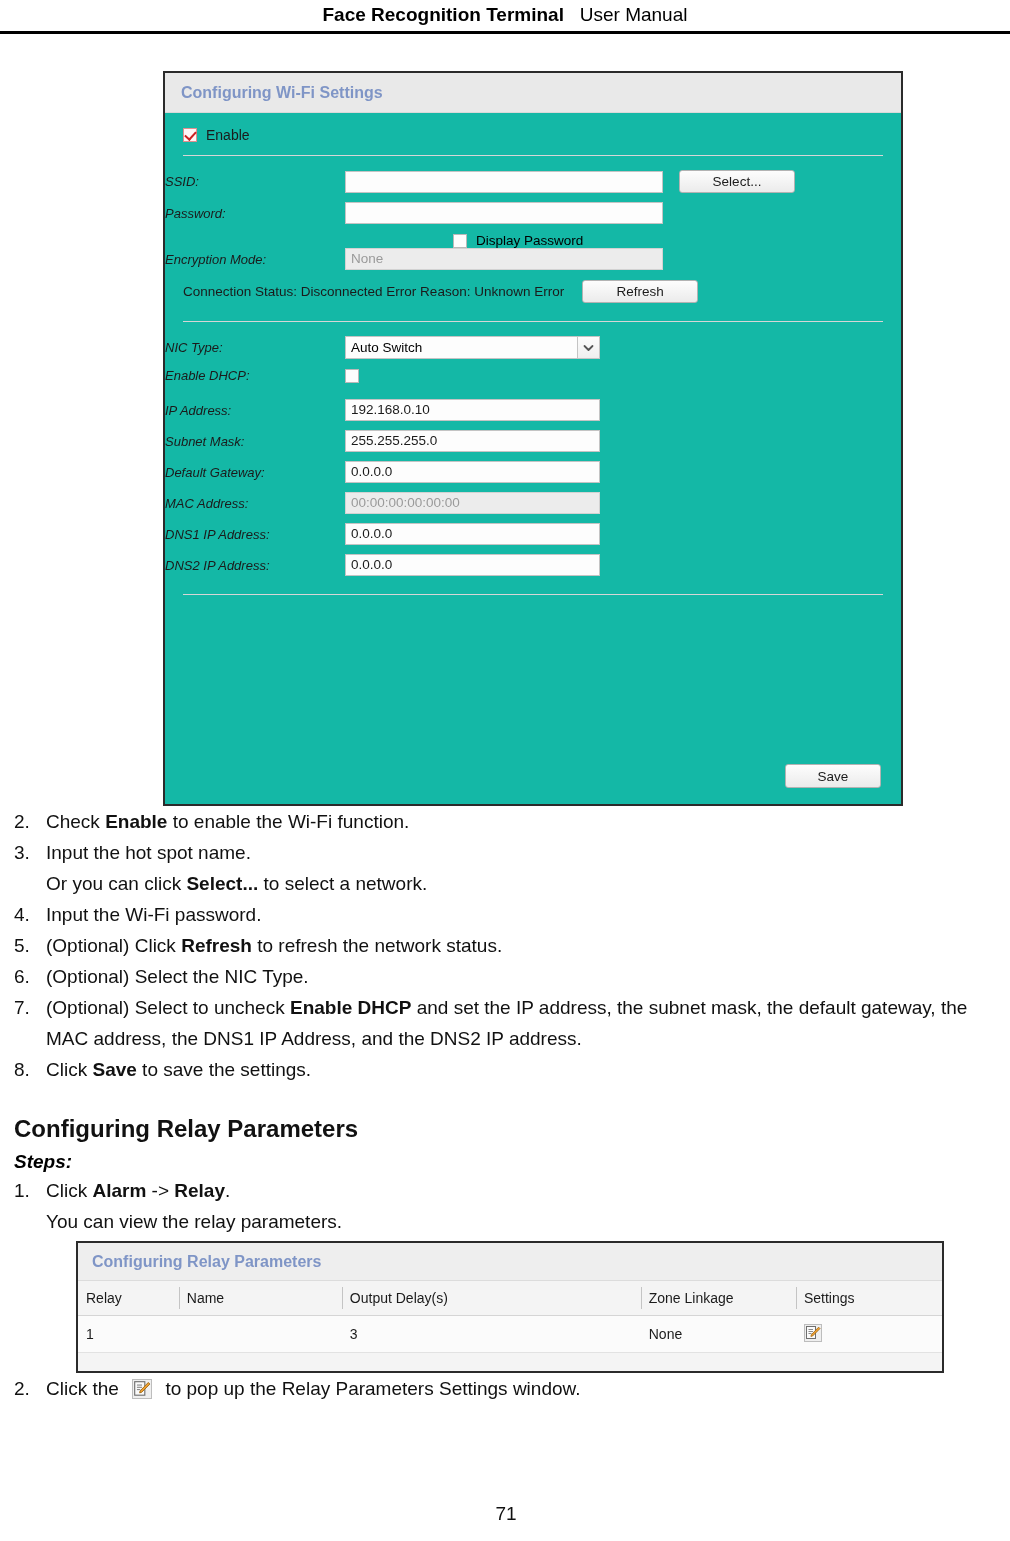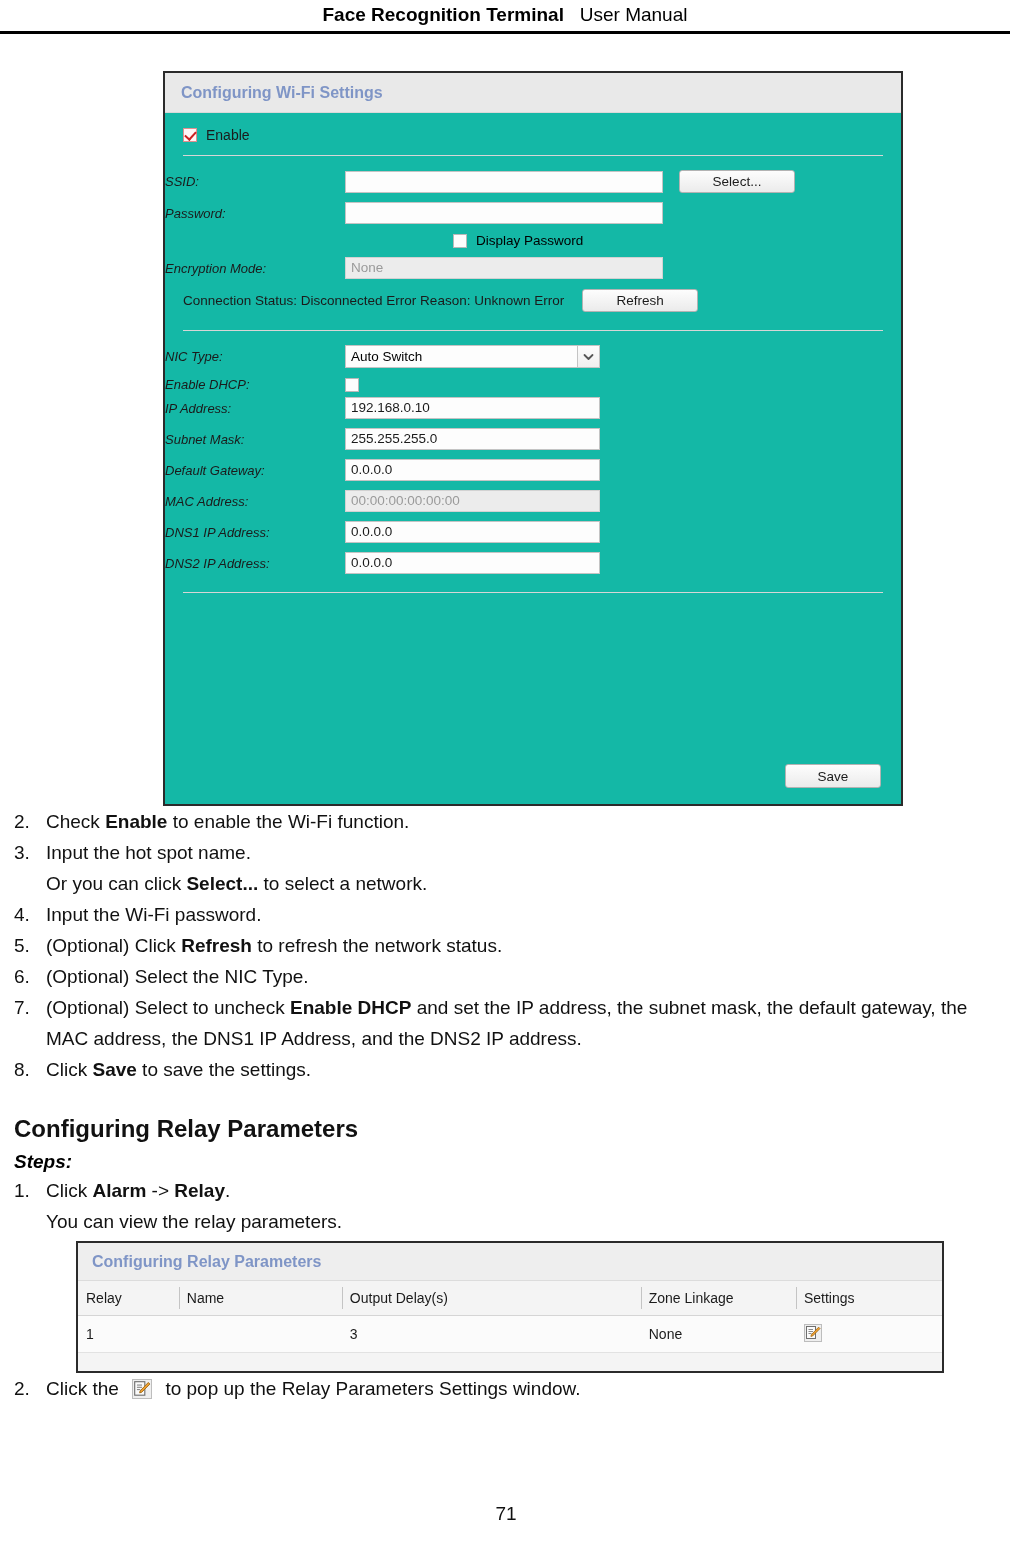--- a/index.html
+++ b/index.html
@@ -161,21 +161,20 @@
     align-items: center;
     justify-content: center;
     box-sizing: border-box;
   }
   .btn-select { margin-left: 16px; }
   .btn-refresh { margin-left: 18px; }
 
   .subcheck-row {
     display: flex;
     align-items: center;
-    margin-bottom: 9px;
     padding-left: 288px;
   }
   .subcheck-label {
     margin-left: 9px;
     font-size: 13.5px;
   }
 
   .status-row {
     display: flex;
     align-items: center;
@@ -215,21 +214,21 @@
     background: linear-gradient(#fcfcfc, #efefef);
     display: flex;
     align-items: center;
     justify-content: center;
   }
   .select-arrow svg { display: block; }
 
   .dhcp-row {
     display: flex;
     align-items: center;
-    margin-bottom: 5px;
+    margin-bottom: 16px;
   }
 
   .save-wrap {
     position: absolute;
     right: 20px;
     bottom: 16px;
   }
   .btn-save { min-width: 96px; height: 24px; }
 
   

